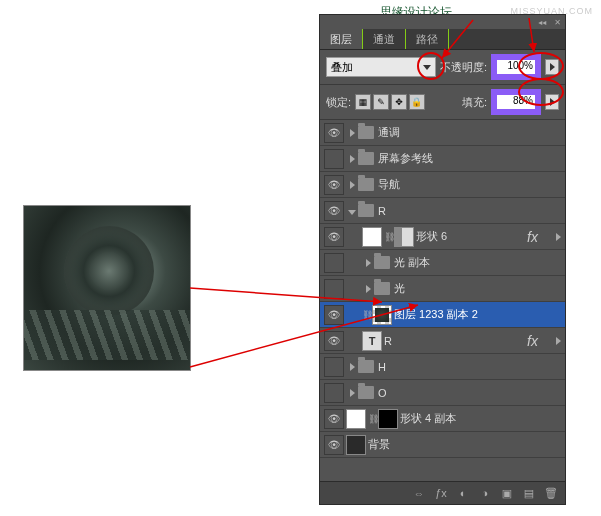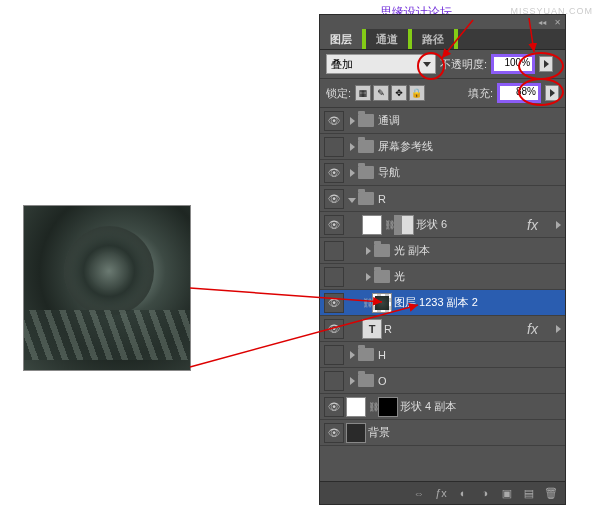--- a/index.html
+++ b/index.html
@@ -10,21 +10,21 @@
   background: #fff;
   font-family: "Microsoft YaHei", Arial, sans-serif;
   font-size: 11px;
   position: relative;
   overflow: hidden;
 }
 .watermark {
   position: absolute;
   top: 4px;
   left: 380px;
-  color: #6d28d9;
+  color: #14532d;
   font-size: 12px;
 }
 .watermark2 {
   position: absolute;
   top: 6px;
   right: 8px;
   color: #ccc;
   font-size: 9px;
   letter-spacing: 1px;
 }
@@ -79,23 +79,22 @@
 .tabs {
   display: flex;
   background: #3a3a3a;
   border-bottom: 1px solid #282828;
   height: 20px;
 }
 .tab {
   padding: 3px 10px;
   color: #bbb;
   font-size: 11px;
-  border-right: 4px solid #84cc16;
+  border-right: 1px solid #84cc16;
   cursor: pointer;
-  font-weight: bold;
 }
 .tab.active {
   background: #535353;
   color: #e0e0e0;
 }
 .opts-row {
   display: flex;
   align-items: center;
   padding: 4px 6px;
   gap: 4px;
@@ -115,21 +114,21 @@
 }
 .blend-select .arrow {
   width: 0; height: 0;
   border-left: 4px solid transparent;
   border-right: 4px solid transparent;
   border-top: 5px solid #333;
 }
 .label { color: #ddd; font-size: 11px; }
 .pct-input {
   background: #fff;
-  border: 3px solid #8b5cf6;
+  border: 6px solid #8b5cf6;
   width: 34px;
   height: 14px;
   font-size: 10px;
   text-align: right;
   padding: 0 2px;
   color: #000;
 }
 .tri-btn {
   width: 12px; height: 14px;
   border: 1px solid #888;

